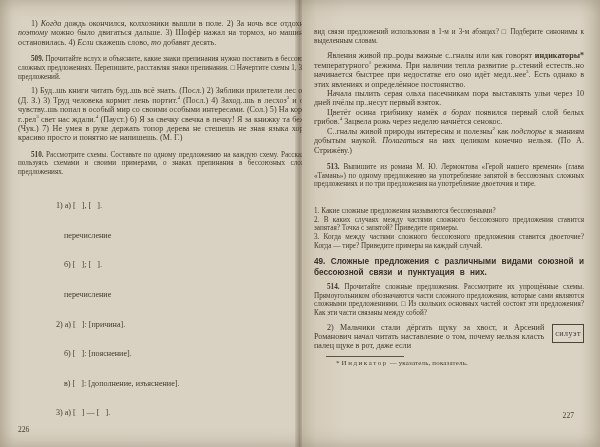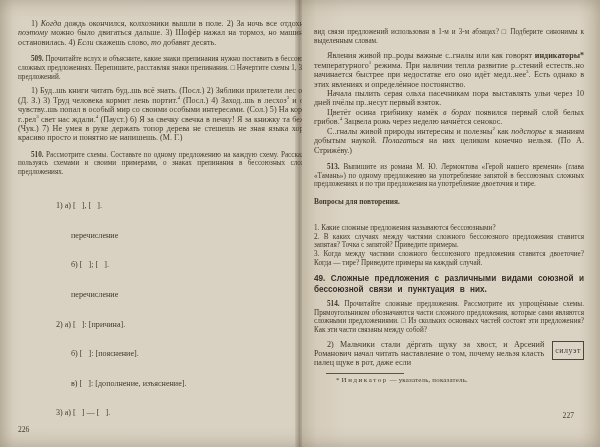--- a/index.html
+++ b/index.html
@@ -28,21 +28,21 @@
   .bd{font-weight:bold;}
   .it{font-style:italic;}
   .sup{vertical-align:super;font-size:5px;line-height:0;}
   .spaced{letter-spacing:1.6px;}
 
   .mt3{margin-top:18px;}.mt5{margin-top:5px;}.mt6{margin-top:6px;}
   .mt8{margin-top:8px;}.mt10{margin-top:10px;}
 
   .schemes{margin:5px 0 0 38px;font-size:8.1px;line-height:1.22;white-space:pre;}
   .sch{white-space:pre;}
-  .sch.ind{margin-left:15px;}
+  .sch.ind{margin-left:8px;}
 
   .questions-title{font-size:7.4px;font-weight:bold;}
   .question{font-size:7.2px;line-height:1.2;text-align:justify;}
 
   .section-heading{
     font-family:"Liberation Sans","DejaVu Sans",sans-serif;
     font-size:9.6px;font-weight:bold;letter-spacing:.7px;line-height:1.32;
     color:#39312a;text-align:left;}
   .sub-heading{
     font-family:"Liberation Sans","DejaVu Sans",sans-serif;
@@ -102,21 +102,20 @@
 
       <div class="petit"><span>вид связи предложений использован в 1-м и 3-м абзацах? □ Подберите синонимы к выделенным словам.</span></div>
 
       <div class="body-text indent mt6"><span>Явления живой пр..роды важные с..гналы или как говорят </span><span class="bd">индикаторы*</span><span> температурного</span><span class="sup">1</span><span> режима. При наличии тепла развитие р..стений естеств..но начинается быстрее при недостатке его оно идёт медл..нее</span><span class="sup">3</span><span>. Есть однако в этих явлениях и определённое постоянство.</span></div>
       <div class="body-text indent"><span>Начала пылить серая ольха пасечникам пора выставлять ульи через 10 дней пчёлы пр..несут первый взяток.</span></div>
       <div class="body-text indent"><span>Цветёт осина грибнику намёк </span><span class="it">в борах</span><span> появился первый слой белых грибов.</span><span class="sup">4</span><span> Зацвела рожь через неделю начнётся сенокос.</span></div>
       <div class="body-text indent"><span>С..гналы живой природы интересны и полезны</span><span class="sup">2</span><span> как </span><span class="it">подспорье</span><span> к знаниям добытым наукой. </span><span class="it">Полагаться</span><span> на них целиком конечно нельзя. (По А. Стрижёву.)</span></div>
 
       <div class="petit indent mt8"><span class="bd">513. </span><span>Выпишите из романа М. Ю. Лермонтова «Герой нашего времени» (глава «Тамань») по одному предложению на употребление запятой в бессоюзных сложных предложениях и по три предложения на употребление двоеточия и тире.</span></div>
 
-      <div class="questions-title mt8">Вопросы для повторения.</div>
 
       <div class="question mt3">1. Какие сложные предложения называются бессоюзными?</div>
       <div class="question">2. В каких случаях между частями сложного бессоюзного предложения ставится запятая? Точка с запятой? Приведите примеры.</div>
       <div class="question">3. Когда между частями сложного бессоюзного предложения ставится двоеточие? Когда — тире? Приведите примеры на каждый случай.</div>
 
 
       <div class="sub-heading mt6">49. Сложные предложения с различными видами союзной и бессоюзной связи и пунктуация в них.</div>
 
       <div class="petit indent mt5"><span class="bd">514. </span><span>Прочитайте сложные предложения. Рассмотрите их упрощённые схемы. Прямоугольником обозначаются части сложного предложения, которые сами являются сложными предложениями. □ Из скольких основных частей состоят эти предложения? Как эти части связаны между собой?</span></div>
 

